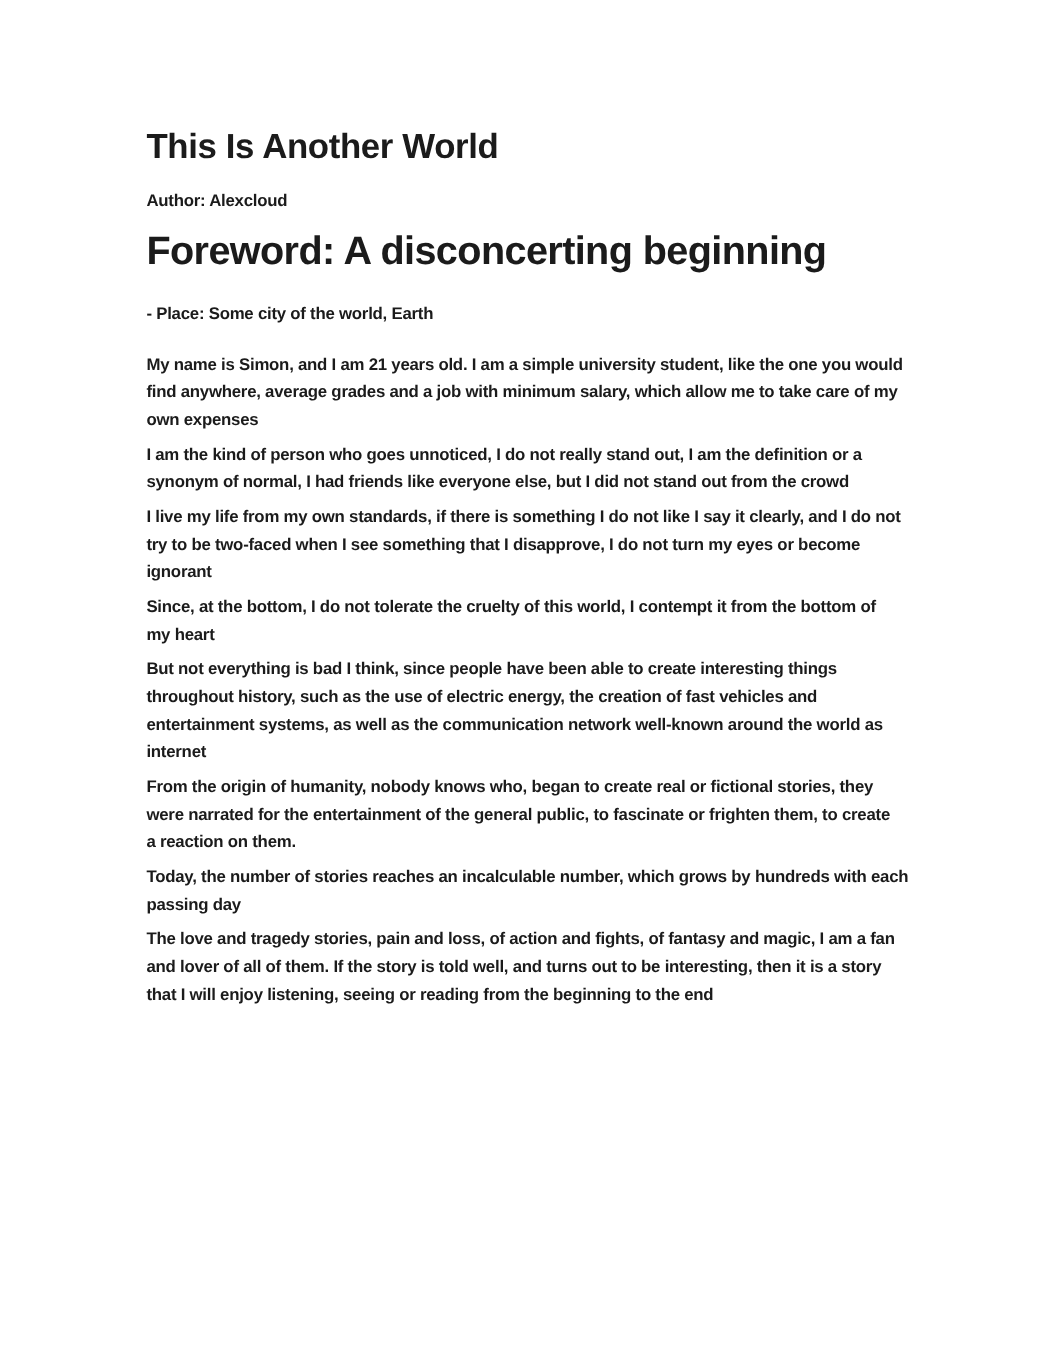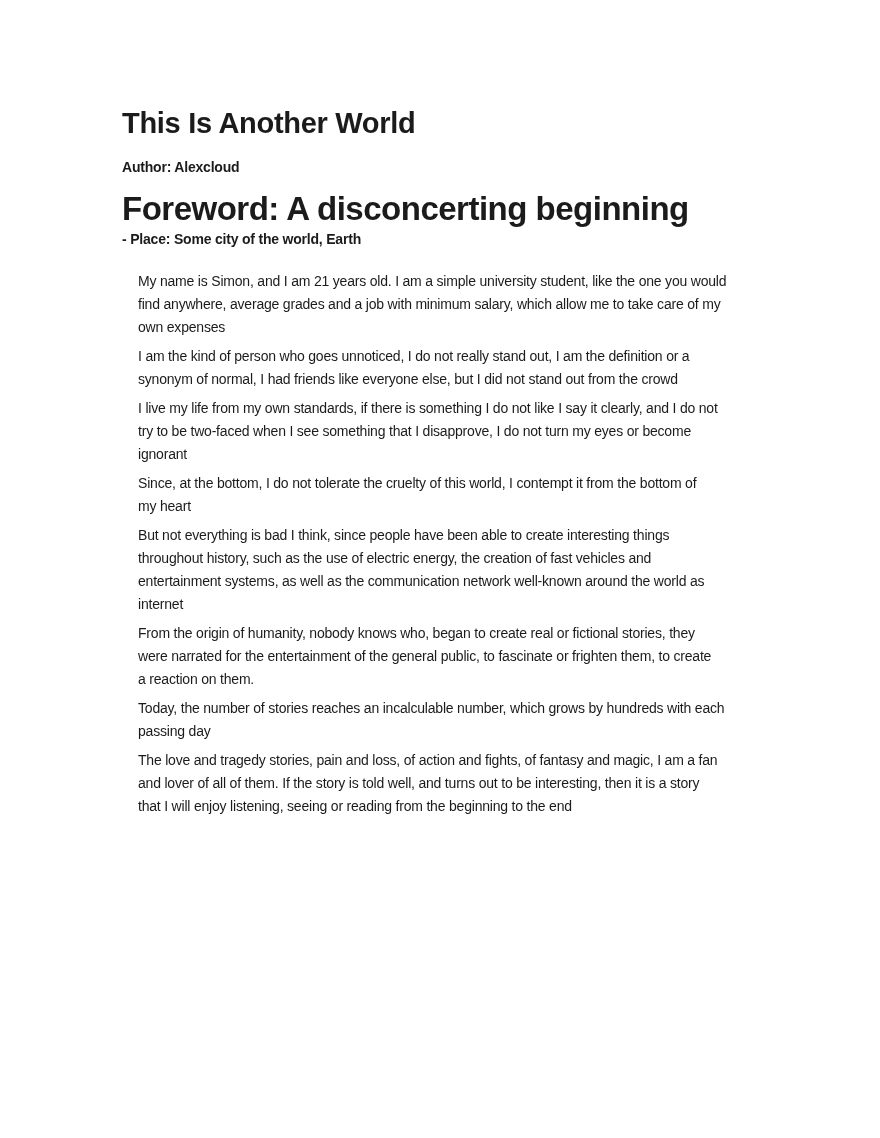--- a/index.html
+++ b/index.html
@@ -34,31 +34,31 @@
     line-height: 21px;
     font-weight: 700;
     letter-spacing: -0.2px;
     margin: 0 0 11px 0;
   }
   .chapter-heading {
     font-size: 33px;
     line-height: 40px;
     font-weight: 700;
     letter-spacing: -0.5px;
-    margin: 0 0 0 0;
+    margin: 0 0 22px 0;
   }
   .place-line {
     margin-bottom: 20px;
   }
   .para {
     font-size: 14px;
     line-height: 23px;
-    font-weight: 400;
+    font-weight: 700;
     letter-spacing: -0.2px;
-    margin: 0 0 6px 16px;
+    margin: 0 0 6px 0;
     max-width: 722px;
     white-space: pre-line; 
   }
 </style>
 </head>
 <body style="color: rgb(27, 27, 27); background: rgb(255, 255, 255);">
 
 <div class="page">
 
   <h1 class="doc-title">This Is Another World</h1>

